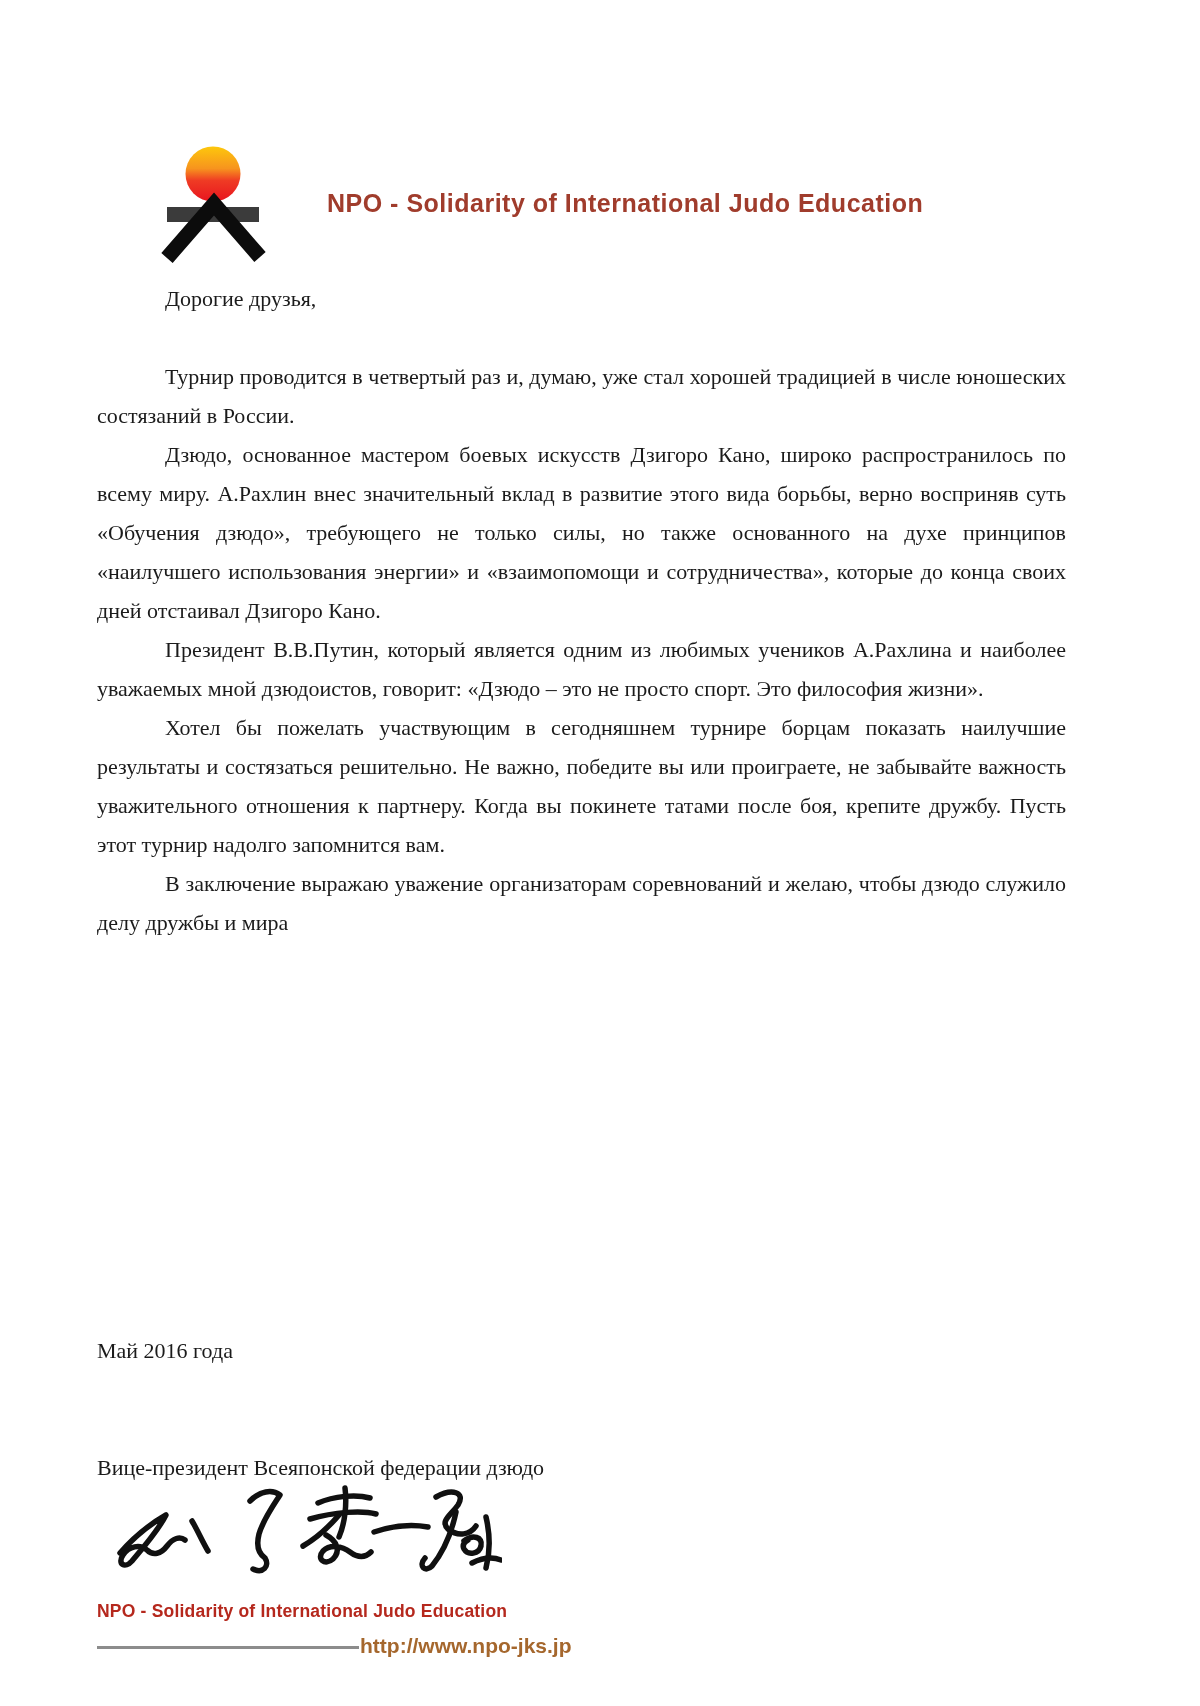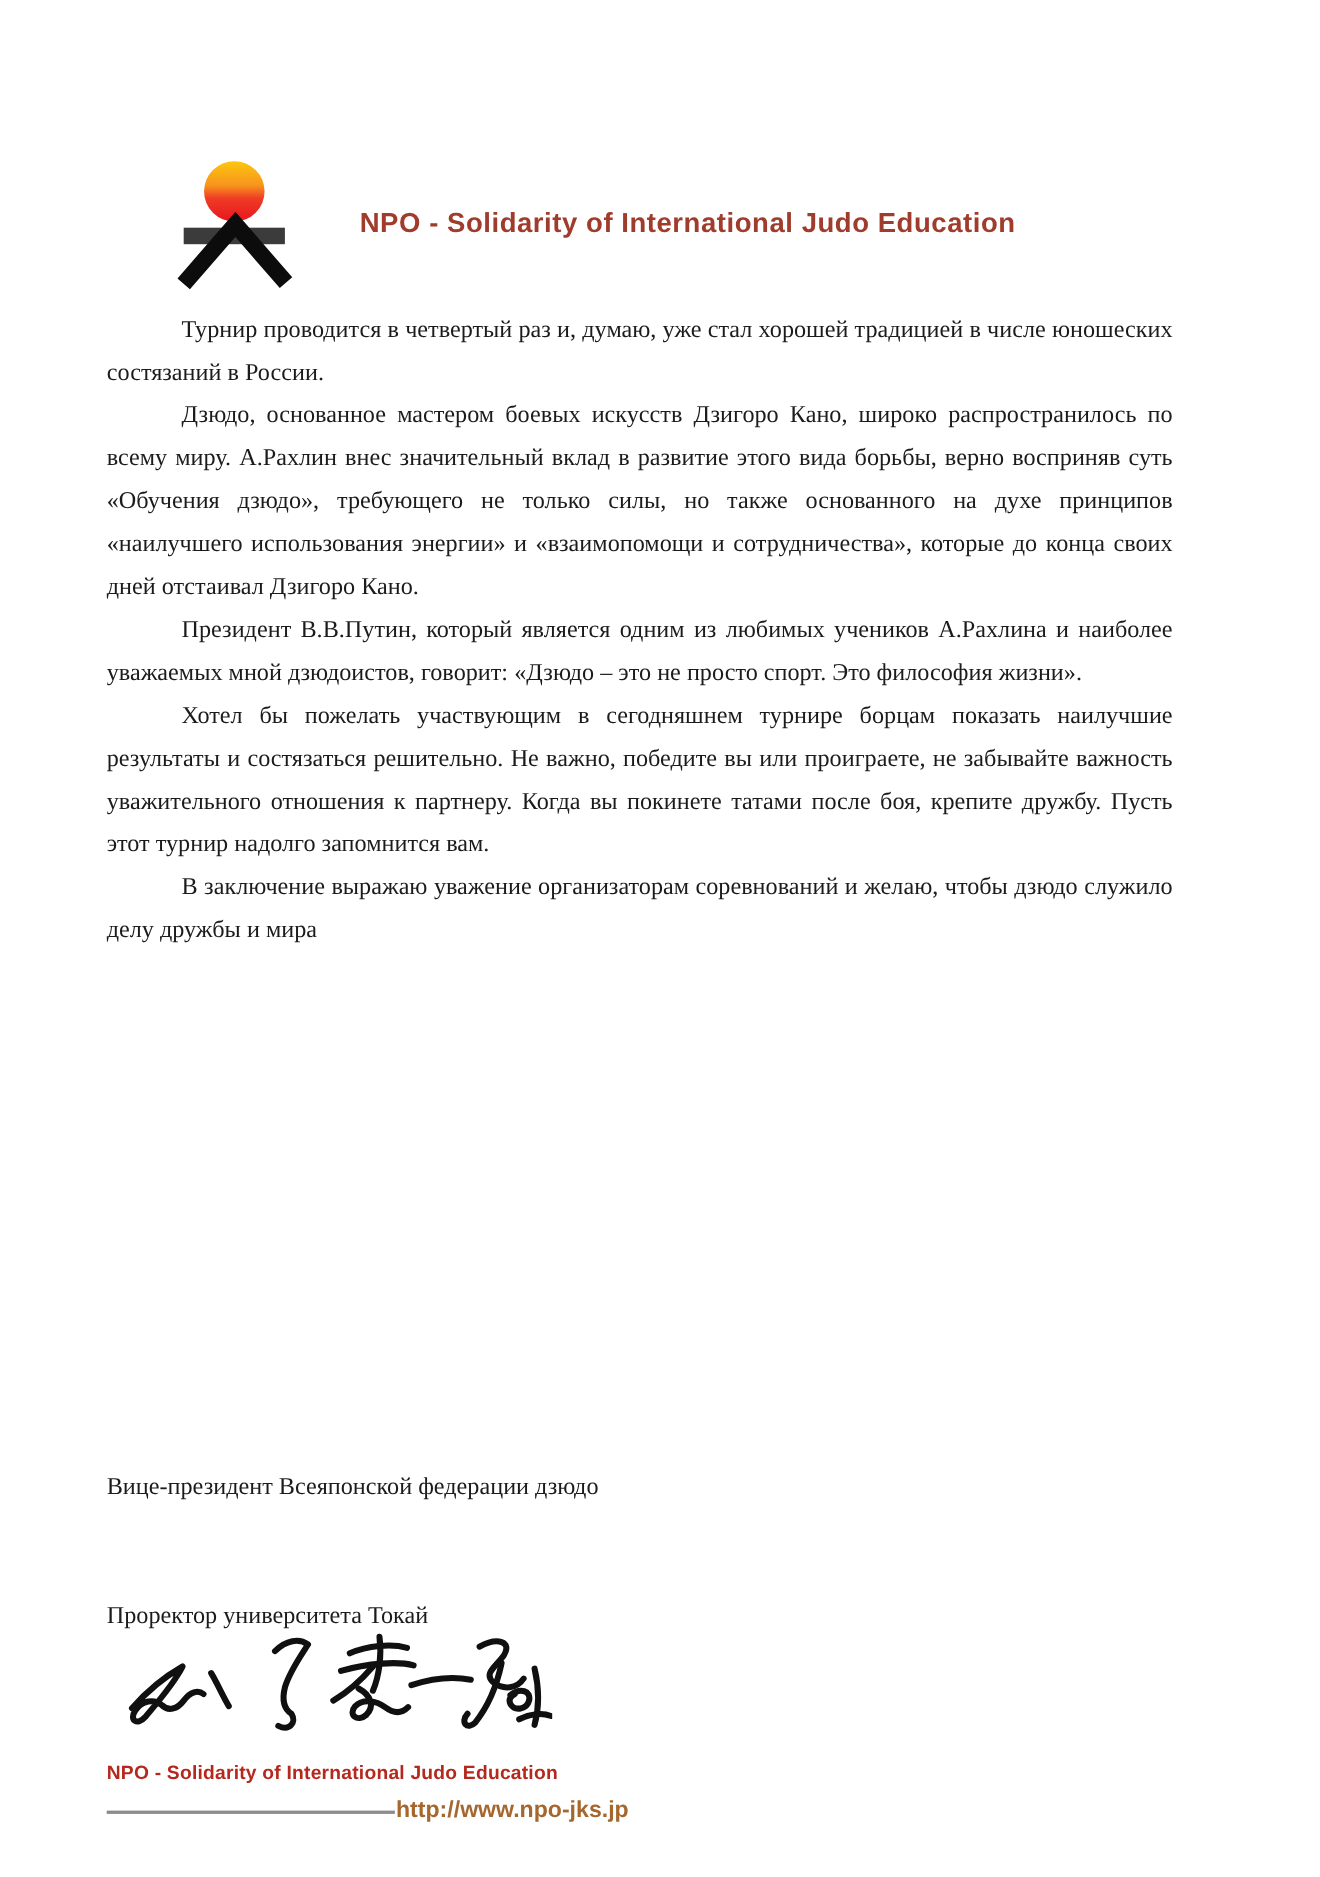--- a/index.html
+++ b/index.html
@@ -69,30 +69,31 @@
       </linearGradient>
     </defs>
     <circle cx="55" cy="38" r="27.5" fill="url(#sunGrad)"></circle>
     <rect x="9" y="71" width="92" height="15" fill="#3b3b3b"></rect>
     <path d="M9,122 L56,68 L102,121" stroke="#0c0c0c" stroke-width="15" fill="none"></path>
   </svg>
 
   <div class="org-title">NPO - Solidarity of International Judo Education</div>
 
   <div class="letter">
+    <p class="greeting">Дорогие друзья,</p>
     <p>Турнир проводится в четвертый раз и, думаю, уже стал хорошей традицией в числе юношеских состязаний в России.</p>
     <p>Дзюдо, основанное мастером боевых искусств Дзигоро Кано, широко распространилось по всему миру. А.Рахлин внес значительный вклад в развитие этого вида борьбы, верно восприняв  суть «Обучения дзюдо», требующего не только силы, но также основанного на духе принципов «наилучшего использования энергии» и «взаимопомощи и сотрудничества», которые до конца своих дней отстаивал Дзигоро Кано.</p>
     <p>Президент В.В.Путин, который является одним из любимых учеников А.Рахлина и наиболее уважаемых мной дзюдоистов, говорит: «Дзюдо – это не просто спорт. Это философия жизни».</p>
     <p>Хотел бы пожелать участвующим в сегодняшнем турнире борцам показать наилучшие результаты и состязаться решительно. Не важно, победите вы или проиграете, не забывайте важность уважительного отношения к партнеру. Когда вы покинете татами после боя, крепите дружбу. Пусть этот турнир надолго запомнится вам.</p>
     <p>В заключение выражаю уважение организаторам соревнований и желаю, чтобы дзюдо служило делу дружбы и мира</p>
   </div>
 
   <div class="signoff">
+    <div>Май 2016 года</div>
     <div>Вице-президент Всеяпонской федерации дзюдо</div>
-    <div>Проректор университета Токай</div>
     
   </div>
 
   <svg class="signature" viewBox="0 0 390 100" xmlns="http://www.w3.org/2000/svg">
     <g stroke="#101010" stroke-width="5.5" fill="none" stroke-linecap="round" stroke-linejoin="round">
       <path d="M8,74 C22,58 40,44 54,36 C46,52 30,70 20,82 C13,90 5,85 11,76 C17,67 28,65 35,71 C41,77 49,75 55,67 C61,59 68,57 73,61"></path>
       <path d="M80,42 C86,52 90,62 96,72"></path>
       <path d="M138,22 C148,12 160,10 168,16 C161,27 151,41 147,55 C144,67 147,75 153,79 C158,87 151,95 141,90"></path>
       <path d="M206,24 C222,17 244,15 258,19"></path>
       <path d="M198,40 C222,33 250,31 264,35"></path>

